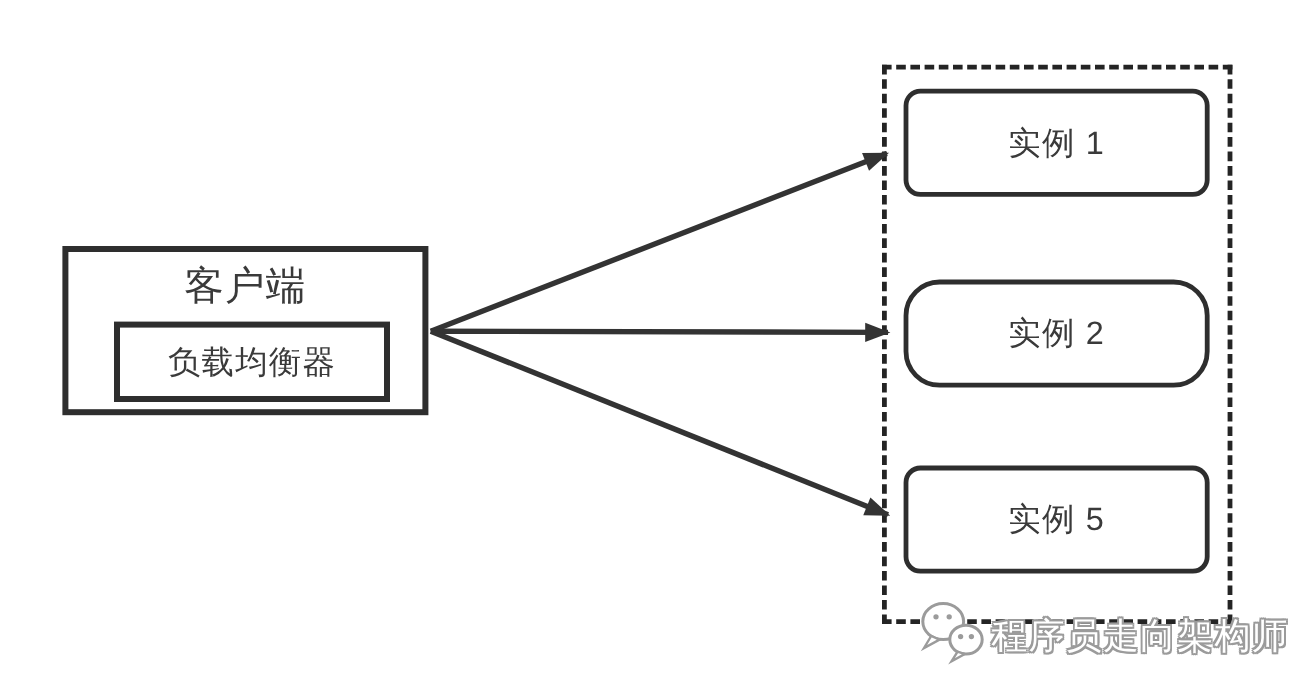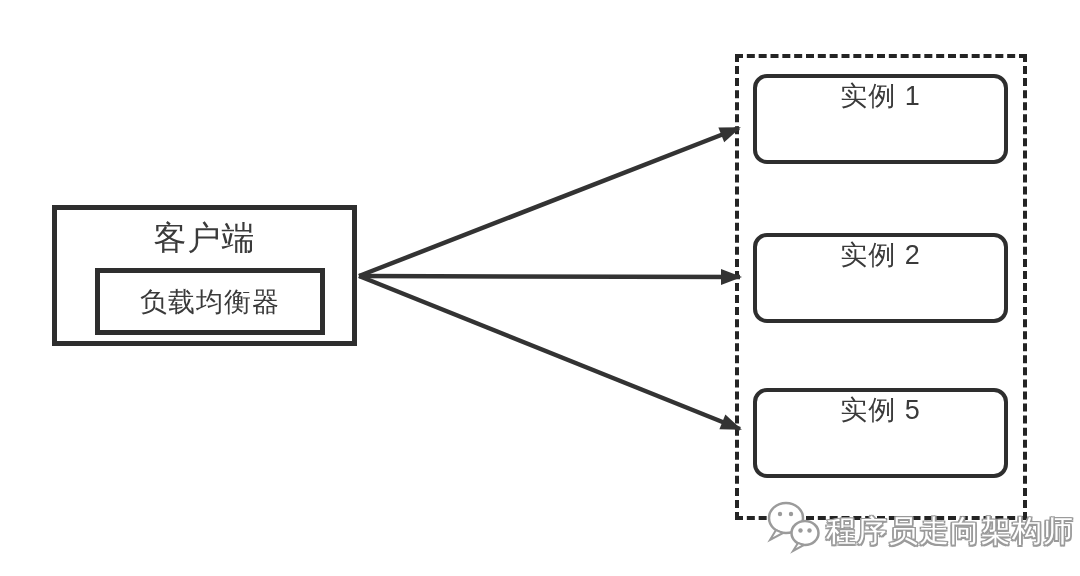--- a/index.html
+++ b/index.html
@@ -79,28 +79,29 @@
   .instance {
     position: absolute;
     left: 14px;
     width: 255px;
     height: 90px;
     box-sizing: border-box;
     border: 4px solid #2e2e2e;
     border-radius: 14px;
     background: #ffffff;
     display: flex;
+    align-items: center;
     justify-content: center;
     font-size: 27px;
     color: #3a3a3a;
     letter-spacing: 1px;
     z-index: 3;
   }
   .instance-1 { top: 16px; }
-  .instance-2 { top: 175px; }
+  .instance-2 { top: 175px; border-radius: 30px; }
   .instance-3 { top: 330px; }
 
   
   .watermark {
     position: absolute;
     left: 764px;
     top: 498px;
     height: 58px;
     display: flex;
     align-items: center;

